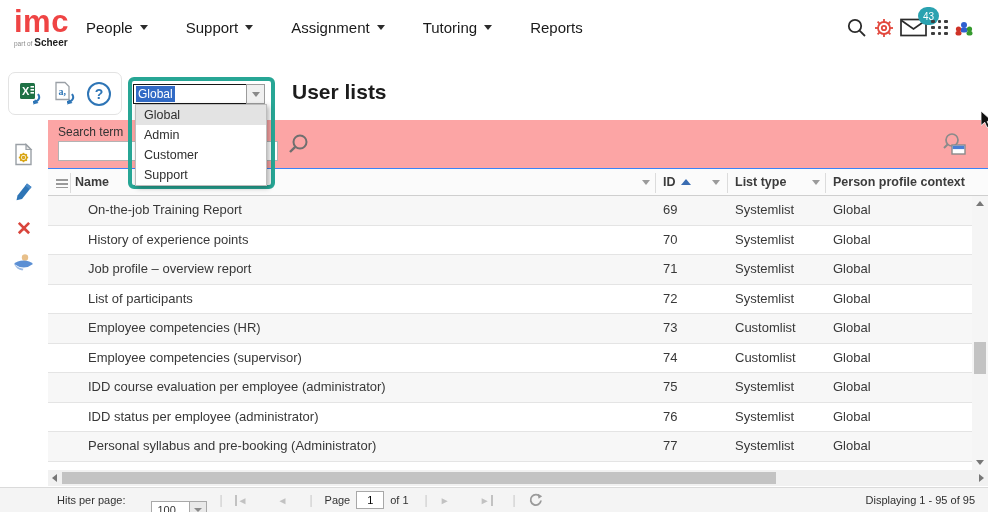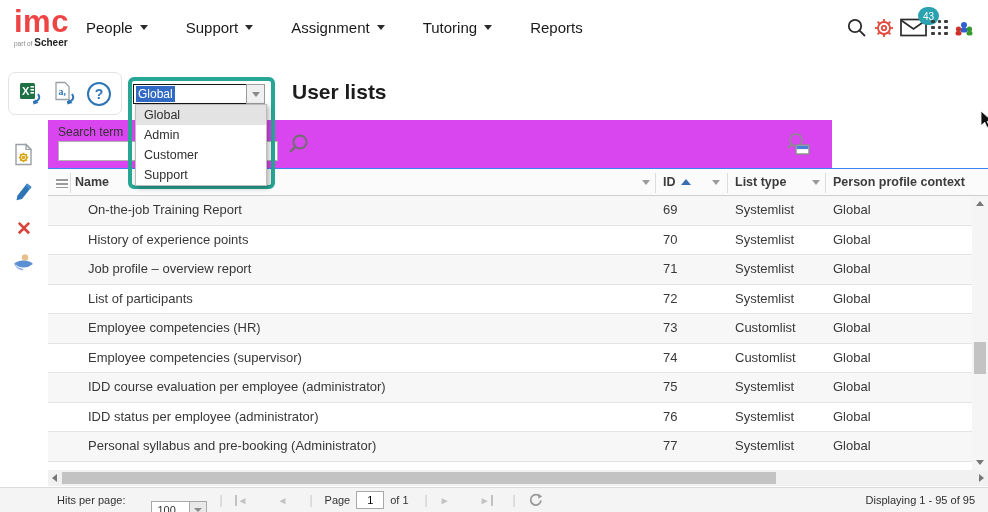--- a/index.html
+++ b/index.html
@@ -28,21 +28,21 @@
   
   .toolbox{position:absolute;left:8px;top:72px;width:114px;height:43px;background:#fff;
            border:1px solid #e3e3e3;border-radius:7px;display:flex;align-items:center;
            justify-content:space-around;padding:0 6px;box-sizing:border-box;z-index:3;}
   .tic{cursor:pointer;display:flex;align-items:center;}
   .help-circ{width:20px;height:20px;border:2px solid #2e75b6;border-radius:50%;color:#2e75b6;
              font-weight:800;font-size:14px;display:flex;align-items:center;justify-content:center;}
   
   .ptitle{position:absolute;left:292px;top:80px;font-size:21px;font-weight:700;color:#1c1c1c;z-index:3;}
   
-  .filterbar{position:absolute;left:48px;top:120px;width:784px;height:48px;background:#d946ef;z-index:1;}
+  .filterbar{position:absolute;left:48px;top:120px;width:940px;height:48px;background:#fca5a5;z-index:1;}
   .flabel{position:absolute;left:10px;top:5px;font-size:12px;color:#333;}
   .finput{position:absolute;left:10px;top:21px;width:220px;height:20px;border:1px solid #b3b3b3;
           background:#fff;font-size:12px;padding:0 4px;box-sizing:border-box;font-family:"Liberation Sans",sans-serif;}
   .fsearch{position:absolute;left:238px;top:12px;}
   .fadv{position:absolute;right:20px;top:12px;}
   
   .anno{position:absolute;left:128px;top:77px;width:147px;height:112px;border:4px solid #27a695;
         border-radius:6px;box-sizing:border-box;z-index:60;pointer-events:none;}
   .combo-input{position:absolute;left:133px;top:84px;width:114px;height:20px;background:#fff;
                border:1px solid #161616;box-sizing:border-box;z-index:61;font-size:12px;

